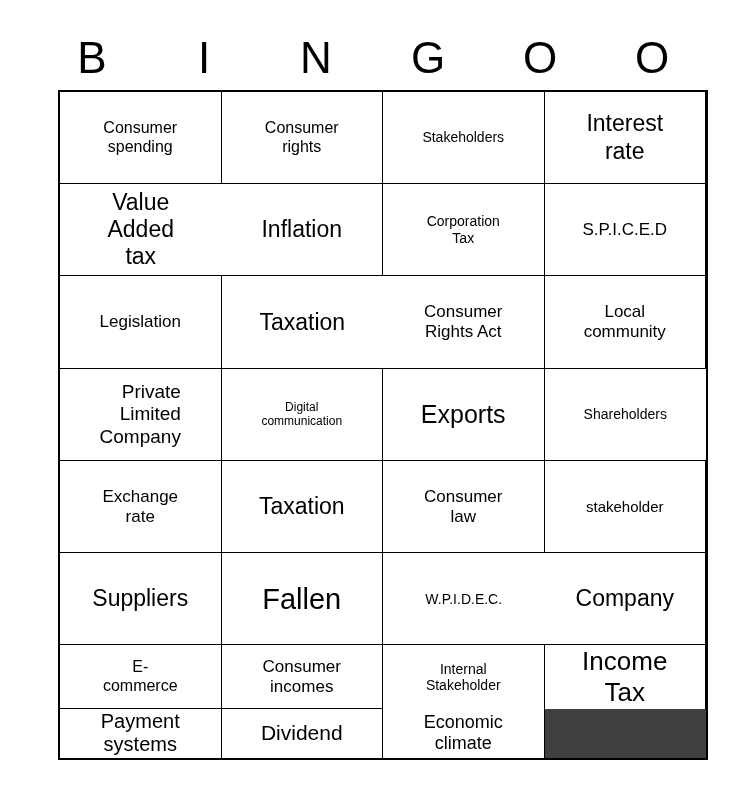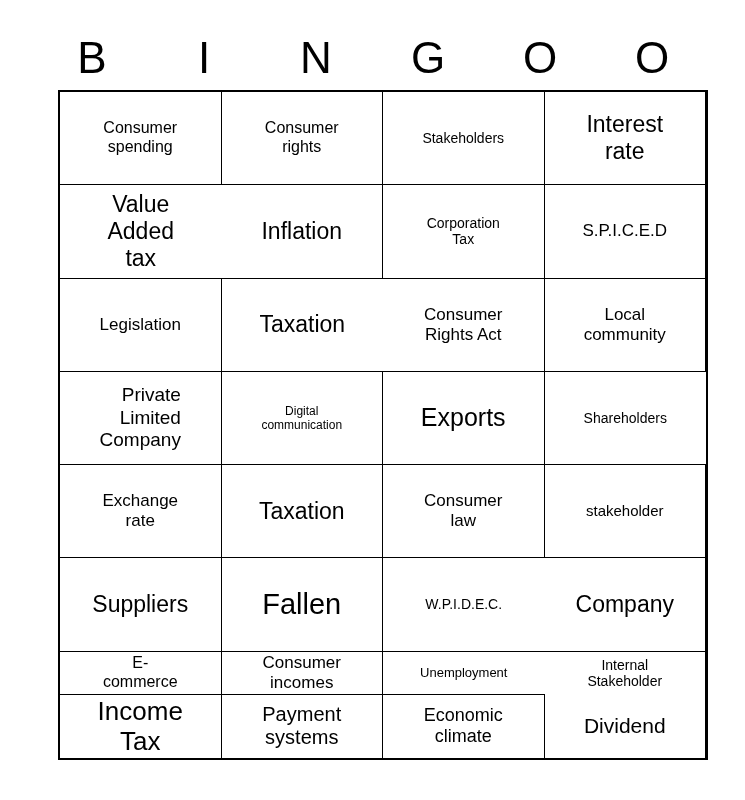--- a/index.html
+++ b/index.html
@@ -134,27 +134,26 @@
       <div class="cell fs15">stakeholder</div>
       <div class="cell fs23">Suppliers</div>
       <div class="cell fs29">Fallen</div>
 
       <div class="cell fs14 col-last">W.P.I.D.E.C.</div>
       <div class="cell fs23">Company</div>
       <div class="cell fs16">E-
 commerce</div>
       <div class="cell fs17">Consumer
 incomes</div>
-      <div class="cell fs13 col-last">Unemployment</div>
 
       <div class="cell fs14 row-last">Internal
 Stakeholder</div>
       <div class="cell fs26 row-last">Income
 Tax</div>
       <div class="cell fs20 row-last">Payment
 systems</div>
+      <div class="cell fs21 row-last">Dividend</div>
       <div class="cell fs18 row-last">Economic
 climate</div>
-      <div class="cell fs21 row-last">Dividend</div>
     </div>
 
   </div>
 </div>
 
 </body></html>

